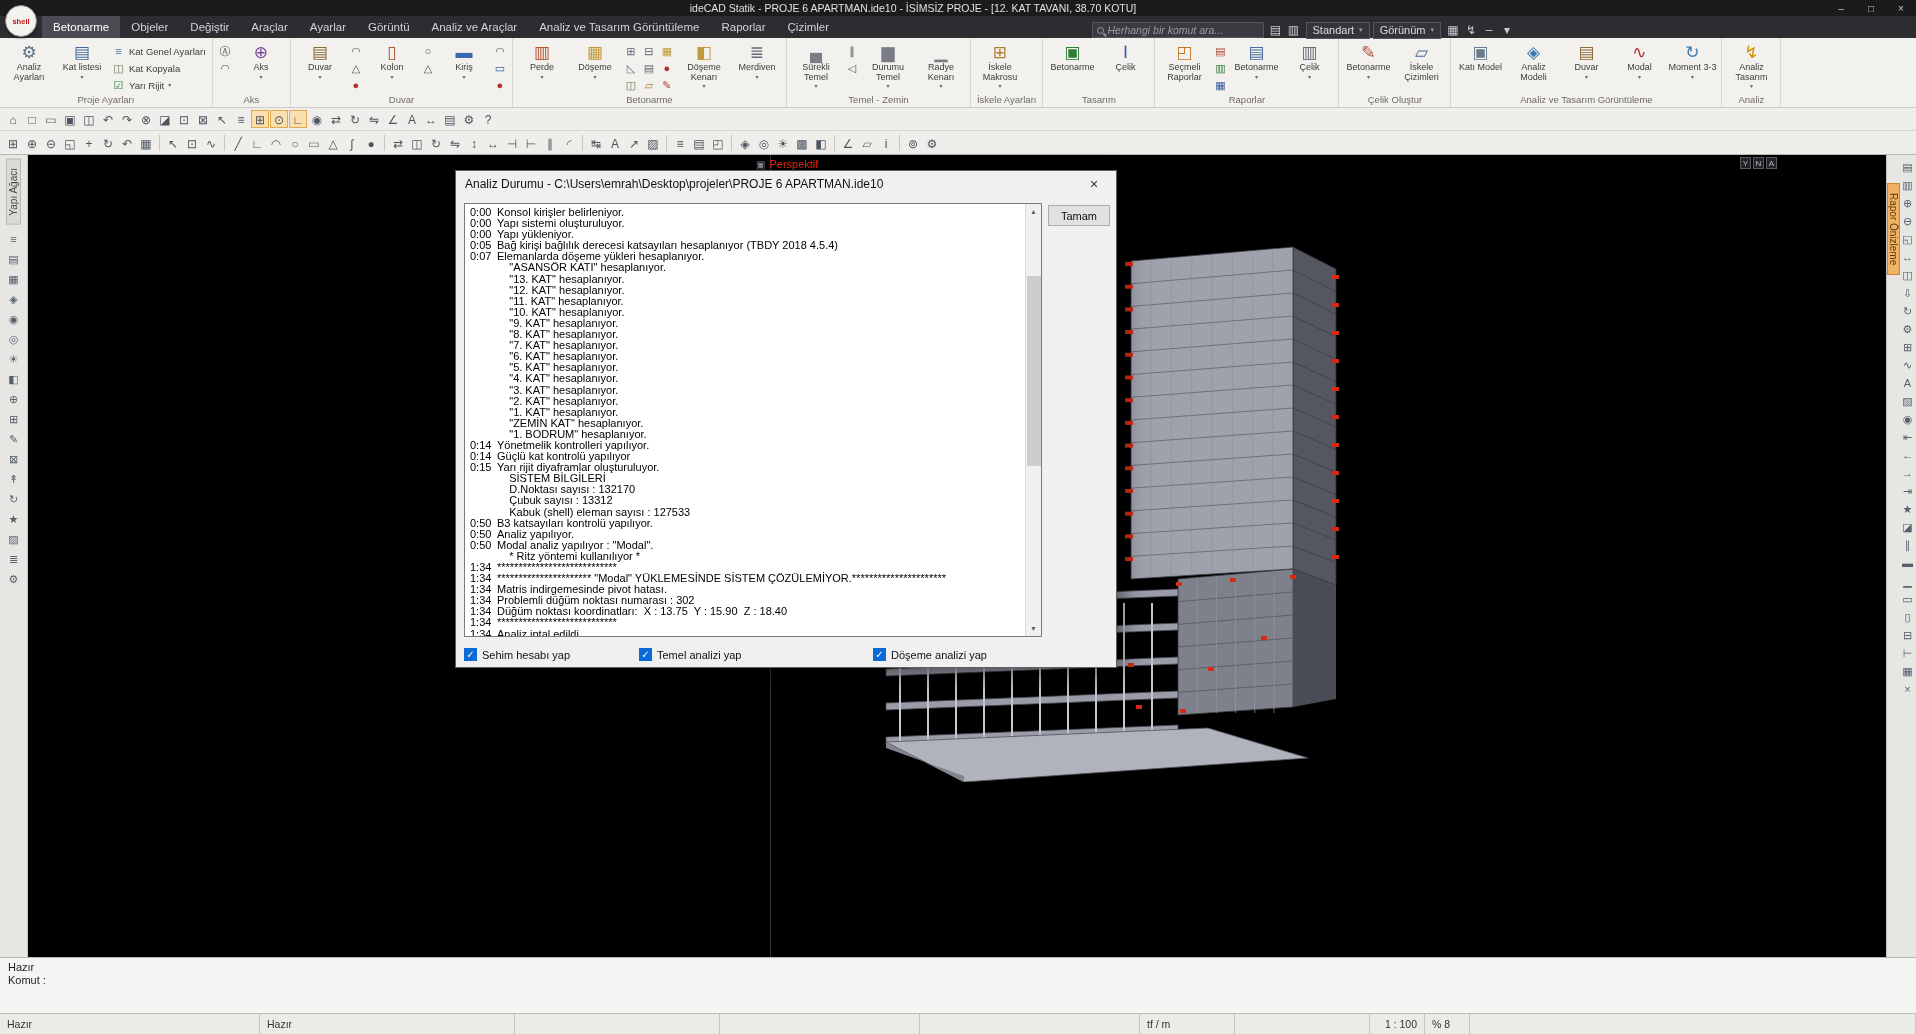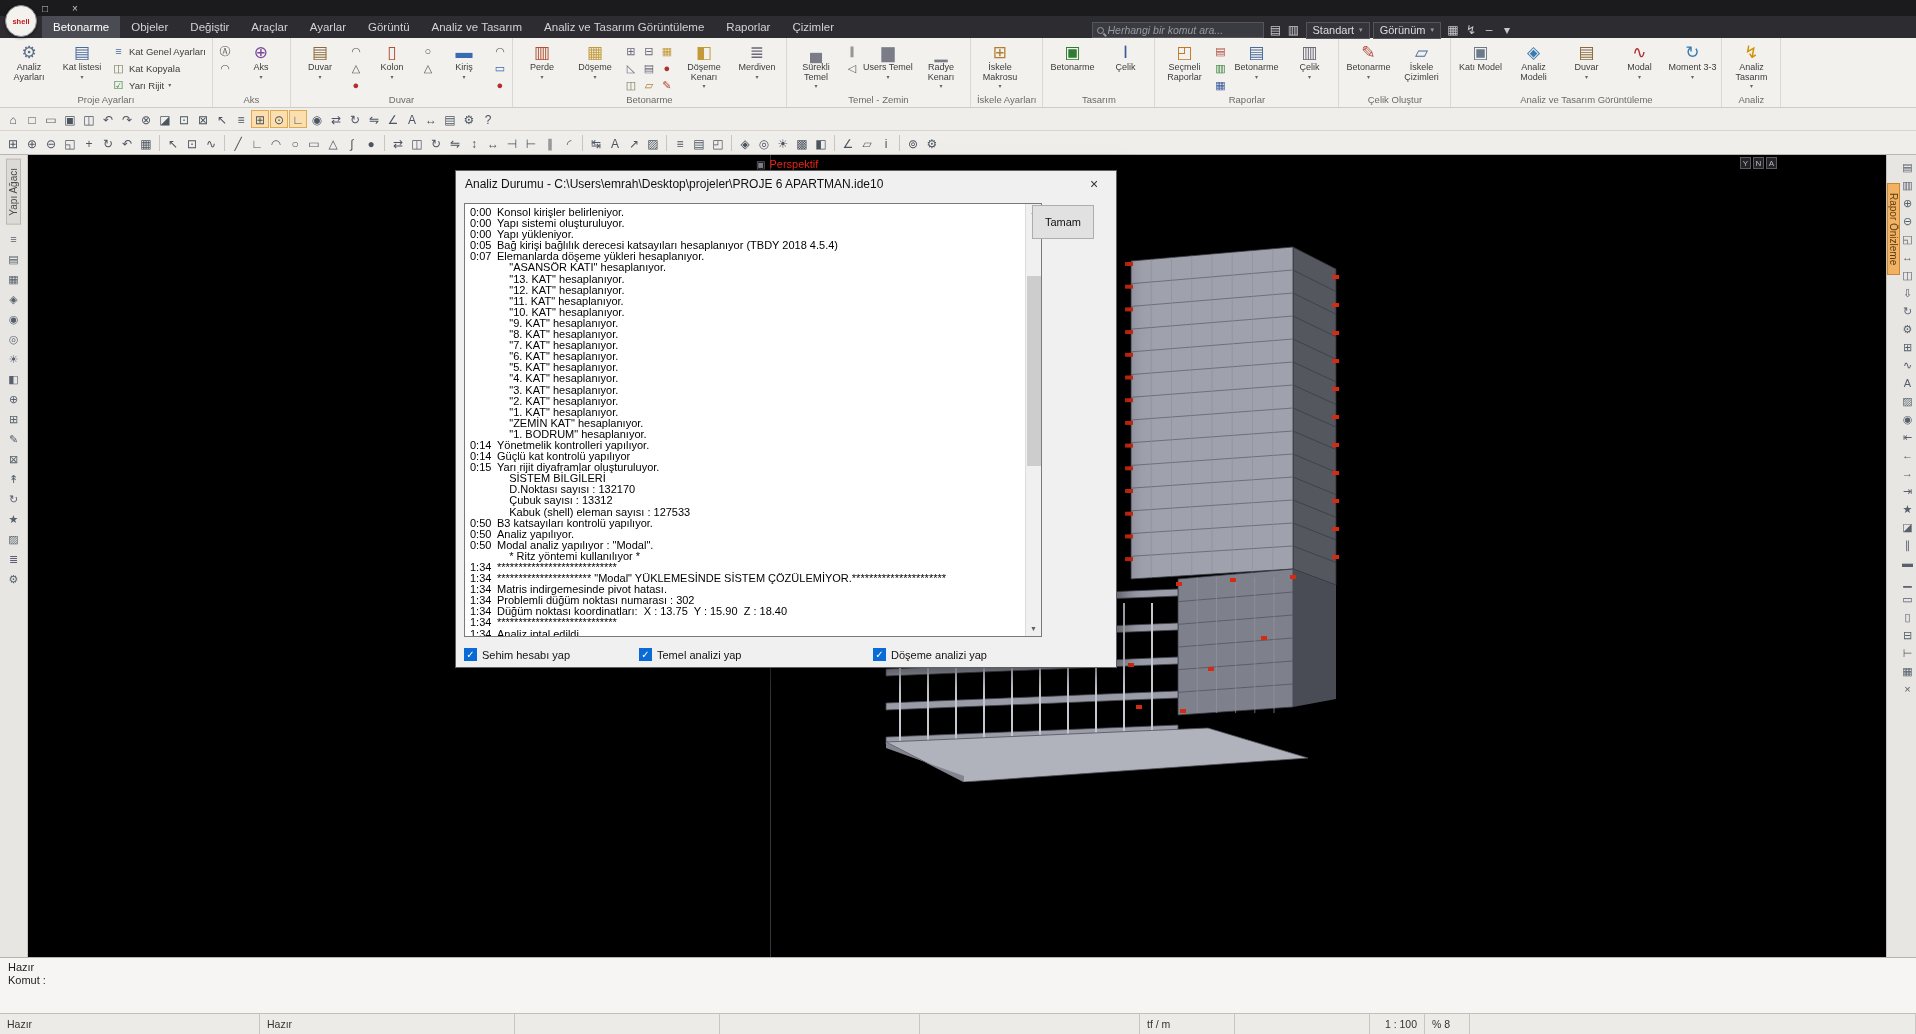--- a/index.html
+++ b/index.html
@@ -82,49 +82,50 @@
 .dialog{position:absolute;left:455px;top:170px;width:662px;height:498px;background:#f0f0f0;border:1px solid #606060;box-shadow:4px 6px 22px rgba(0,0,0,.55);z-index:50;}
 .dlg-title{height:26px;display:flex;align-items:center;font-size:12px;color:#111;padding-left:9px;}
 .dlg-close{margin-left:auto;width:44px;height:26px;text-align:center;line-height:26px;font-size:14px;color:#333;}
 .dlg-log{position:absolute;left:8px;top:32px;width:578px;height:434px;background:#fff;border:1px solid #7a7a7a;overflow:hidden;padding:3px 20px 0 5px;}
 .log-line{white-space:pre;font-size:11px;line-height:11.1px;color:#000;}
 .log-time{display:inline-block;width:27px;}
 .dlg-scroll{position:absolute;left:569px;top:33px;width:16px;height:432px;background:#f0f0f0;border-left:1px solid #dcdcdc;}
 .scr-up,.scr-down{height:15px;font-size:7px;color:#606060;text-align:center;line-height:15px;}
 .scr-down{position:absolute;bottom:0;width:100%;}
 .scr-thumb{position:absolute;left:1px;top:72px;width:14px;height:190px;background:#cdcdcd;}
-.dlg-ok{position:absolute;right:22px;top:34px;width:62px;height:34px;background:#e1e1e1;border:1px solid #adadad;font-size:11px;font-family:inherit;color:#111;}
+.dlg-ok{position:absolute;right:6px;top:34px;width:62px;height:21px;background:#e1e1e1;border:1px solid #adadad;font-size:11px;font-family:inherit;color:#111;}
 .chk{position:absolute;top:477px;display:flex;align-items:center;gap:5px;font-size:11px;color:#111;}
 .chk-box{width:13px;height:13px;background:#fff;border:1px solid #8a8a8a;text-align:center;line-height:12px;font-size:10px;color:#fff;}
 .chk-box.checked{background:#0b6bd6;border-color:#0b6bd6;}
 </style>
 </head>
 <body>
 
 <div class="titlebar">
+  <div class="title">ideCAD Statik - PROJE 6 APARTMAN.ide10 - İSİMSİZ PROJE - [12. KAT TAVANI, 38.70 KOTU]</div>
   <div class="win-controls">
     <div class="win-btn">–</div>
     <div class="win-btn">□</div>
     <div class="win-btn">×</div>
   </div>
 </div>
 
 <div class="logo">
     <span>shell</span>
   </div>
 
 <div class="tabrow">
   <div class="tabs" id="tabs">
       <div class="ribbon-tab active">Betonarme</div>
       <div class="ribbon-tab">Objeler</div>
       <div class="ribbon-tab">Değiştir</div>
       <div class="ribbon-tab">Araçlar</div>
       <div class="ribbon-tab">Ayarlar</div>
       <div class="ribbon-tab">Görüntü</div>
-      <div class="ribbon-tab">Analiz ve Tasarım</div>
+      <div class="ribbon-tab">Analiz ve Araçlar</div>
       <div class="ribbon-tab">Analiz ve Tasarım Görüntüleme</div>
       <div class="ribbon-tab">Raporlar</div>
       <div class="ribbon-tab">Çizimler</div>
     </div>
   <div class="tab-right">
     <div class="searchbox">
       <span class="mag"></span>
       <input placeholder="Herhangi bir komut ara..." style="">
     </div>
     <span id="topicons1" style="display:flex">
@@ -268,21 +269,21 @@
           <span class="rbtn-icon" style="color: rgb(122, 124, 136);">▄</span>
           <span class="rbtn-label">Sürekli Temel</span>
           <span class="rbtn-arrow">▾</span>
         </div>
         <div class="rminicol">
           <span class="rmini" style="color: rgb(85, 85, 85);">∥</span>
           <span class="rmini" style="color: rgb(85, 85, 85);">◁</span>
         </div>
         <div class="rbtn-large">
           <span class="rbtn-icon" style="color: rgb(122, 124, 136);">▆</span>
-          <span class="rbtn-label">Users Temel</span>
+          <span class="rbtn-label">Durumu Temel</span>
           <span class="rbtn-arrow">▾</span>
         </div>
         <div class="rbtn-large">
           <span class="rbtn-icon" style="color: rgb(122, 124, 136);">▁</span>
           <span class="rbtn-label">Radye Kenarı</span>
           <span class="rbtn-arrow">▾</span>
         </div>
       </div>
       <div class="rgroup-label">Temel - Zemin</div>
     </div>

